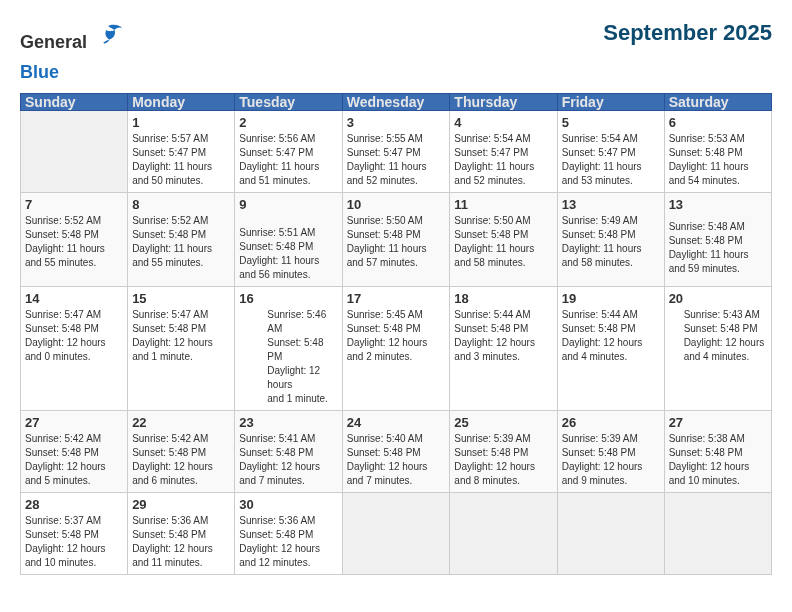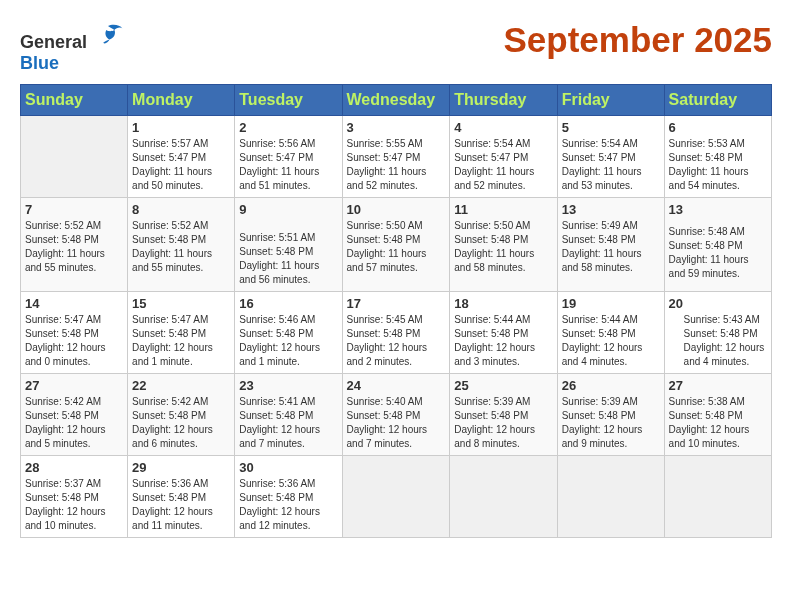--- a/index.html
+++ b/index.html
@@ -13,58 +13,59 @@
     .header-area {
       display: flex;
       justify-content: space-between;
       align-items: flex-start;
       margin-bottom: 10px;
     }
     .logo {
       display: flex;
       flex-direction: column;
       align-items: flex-start;
+      gap: 9px;
     }
     .logo-text-general {
       font-size: 18px;
       font-weight: bold;
       color: #333;
     }
     .logo-wrapper {
       display: flex;
       align-items: center;
       gap: 4px;
     }
     .logo-bird {
       width: 32px;
       height: 28px;
     }
     .title-area {
       text-align: right;
     }
     .month-title {
-      font-size: 35px;
+      font-size: 22px;
       font-weight: bold;
-      color: #c2410c;
+      color: #0c4a6e;
     }
     .subtitle {
       font-size: 15px;
       color: #555;
     }
     table {
       width: 100%;
       border-collapse: collapse;
       font-size: 11px;
     }
     thead tr th {
       background-color: #3b6db3;
-      color: #bef264;
-      padding: 6px 4px;
+      color: #e5e5e5;
+      padding: 0 4px;
       text-align: left;
-      font-size: 16px;
+      font-size: 14px;
       font-weight: bold;
       border: 1px solid #2a5299;
     }
     tbody tr td {
       border: 1px solid #ccc;
       padding: 4px;
       vertical-align: top;
       width: 108px;
       min-height: 80px;
       background: #fff;
@@ -232,21 +233,21 @@
         </td>
         <td>
           <span class="day-number">15</span>
           <div class="day-info" style="white-space: pre-line;">Sunrise: 5:47 AM
 Sunset: 5:48 PM
 Daylight: 12 hours
 and 1 minute.</div>
         </td>
         <td>
           <span class="day-number">16</span>
-          <div class="day-info" style="white-space: pre-line;">Sunrise: 5:46 AM
+          <div class="day-info" style="white-space: pre-line; margin-left: 28px;">Sunrise: 5:46 AM
 Sunset: 5:48 PM
 Daylight: 12 hours
 and 1 minute.</div>
         </td>
         <td>
           <span class="day-number">17</span>
           <div class="day-info" style="white-space: pre-line;">Sunrise: 5:45 AM
 Sunset: 5:48 PM
 Daylight: 12 hours
 and 2 minutes.</div>

